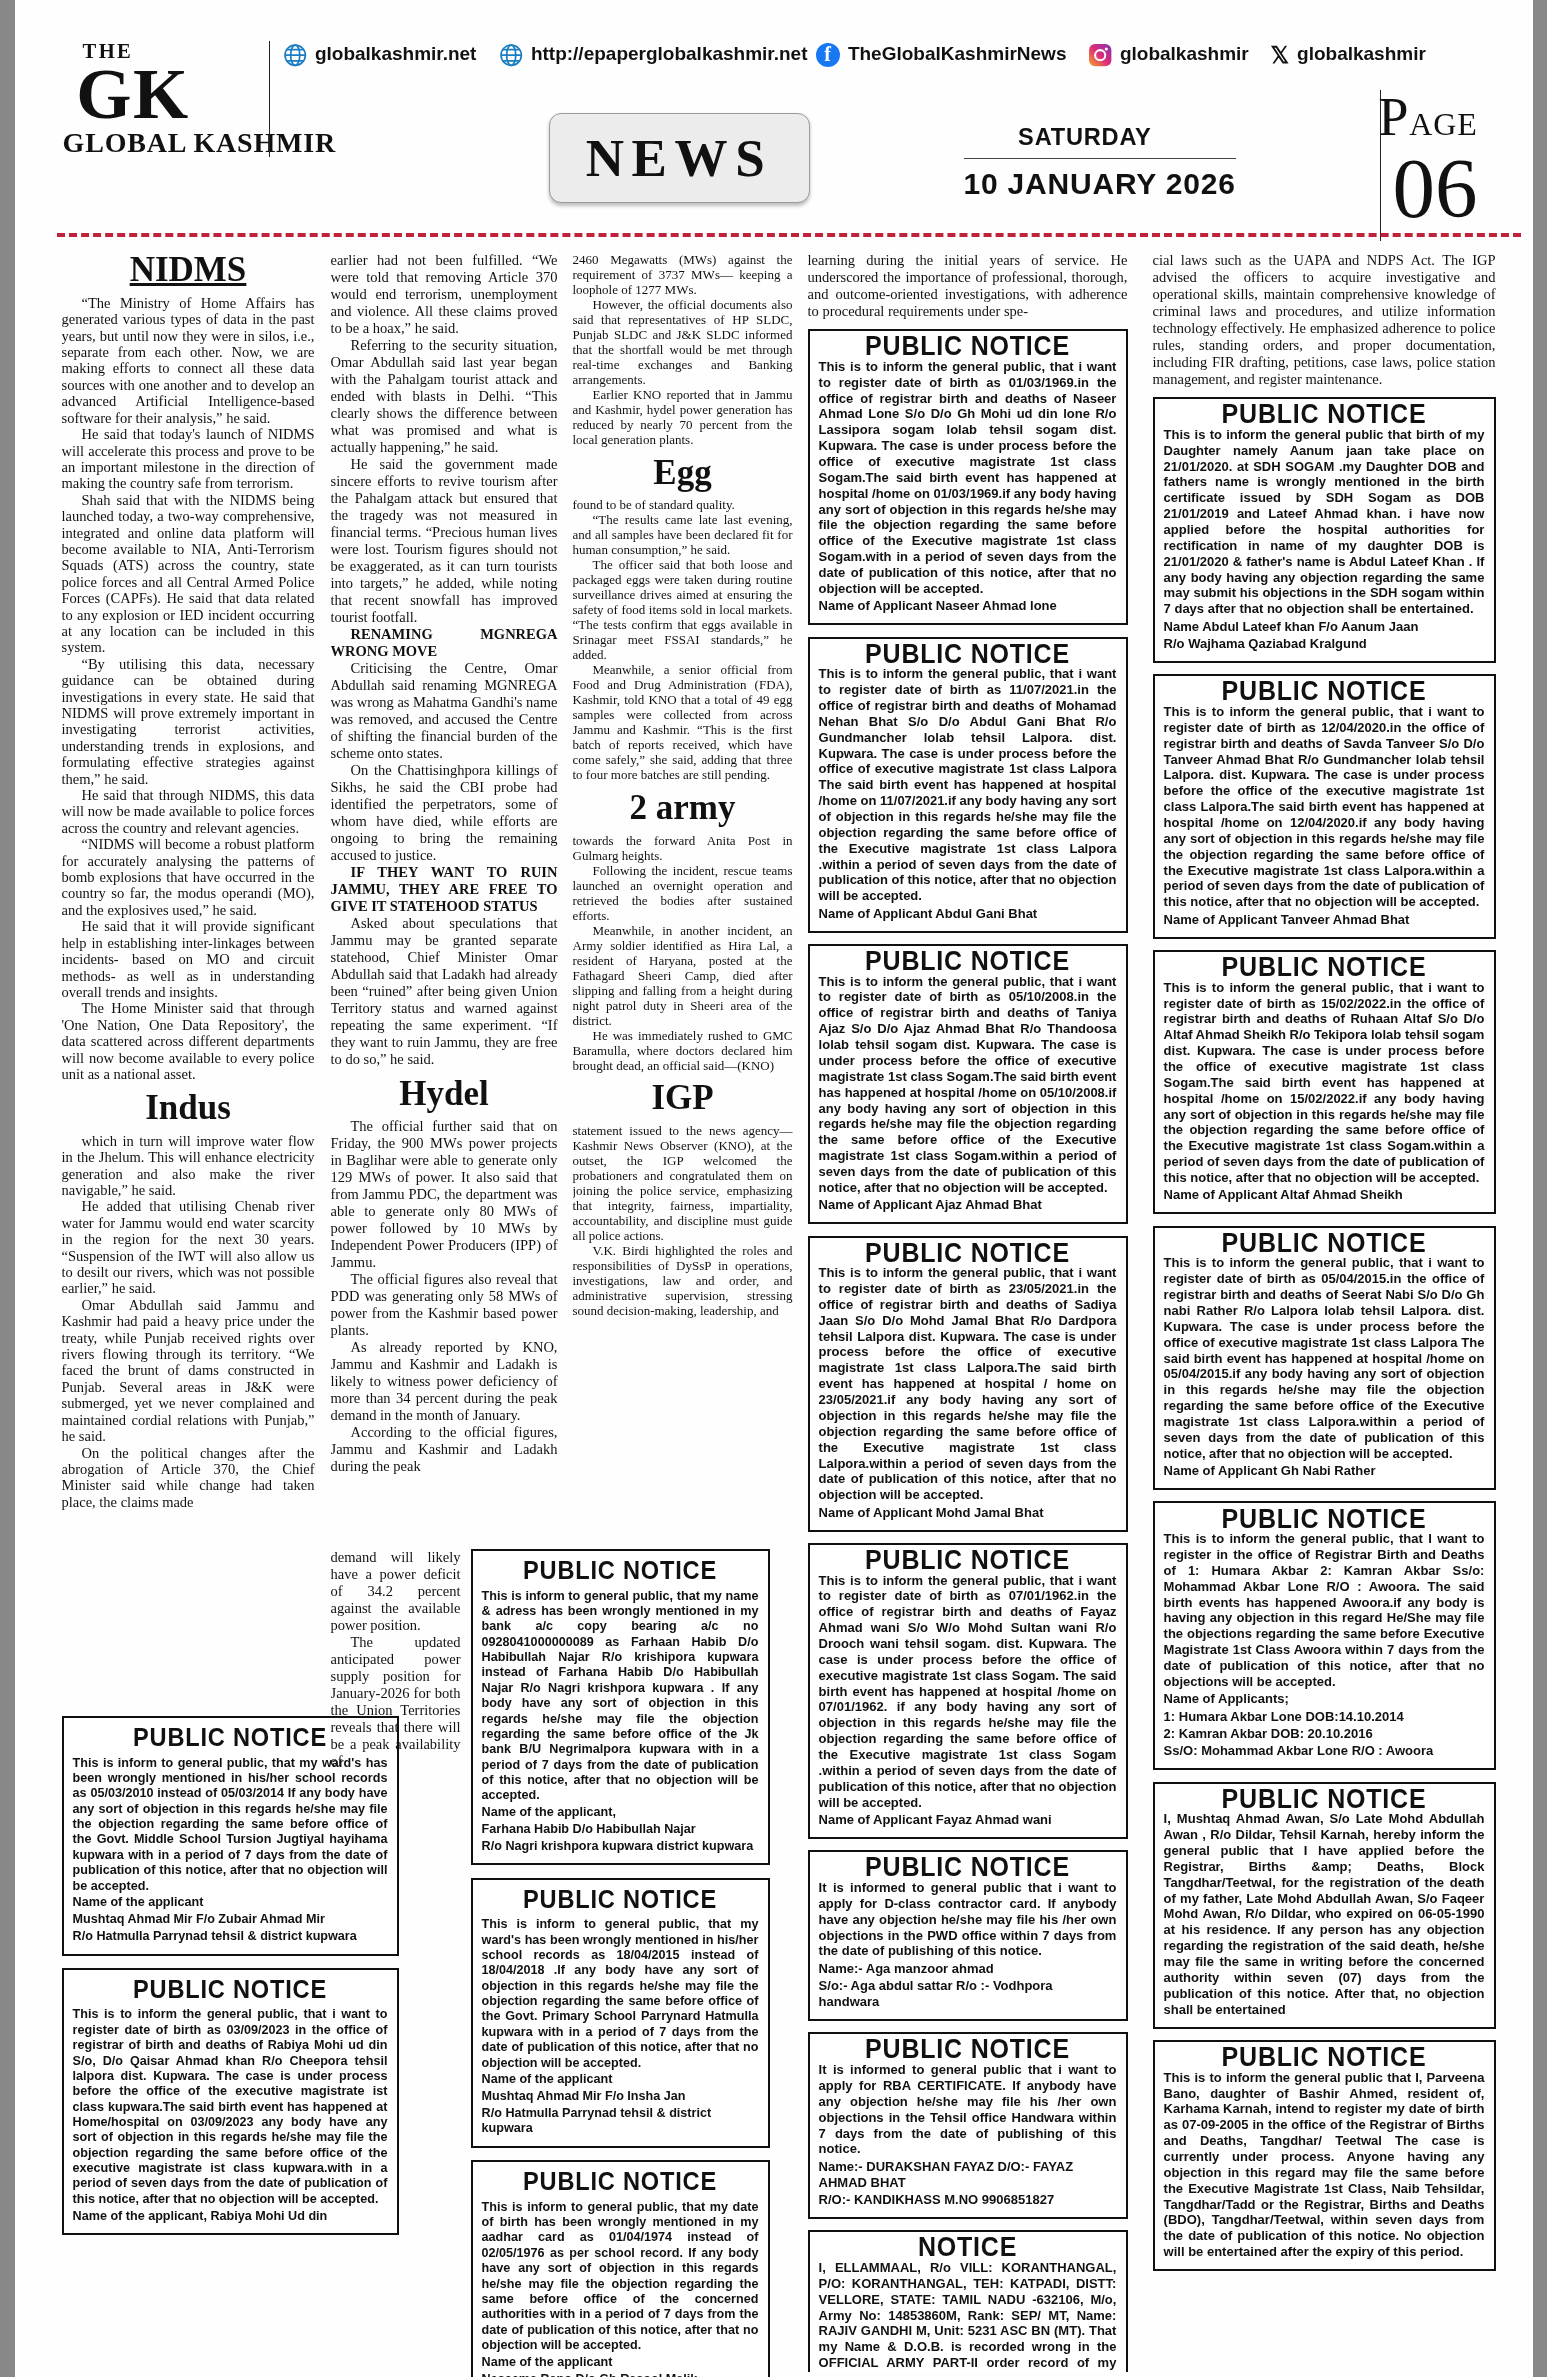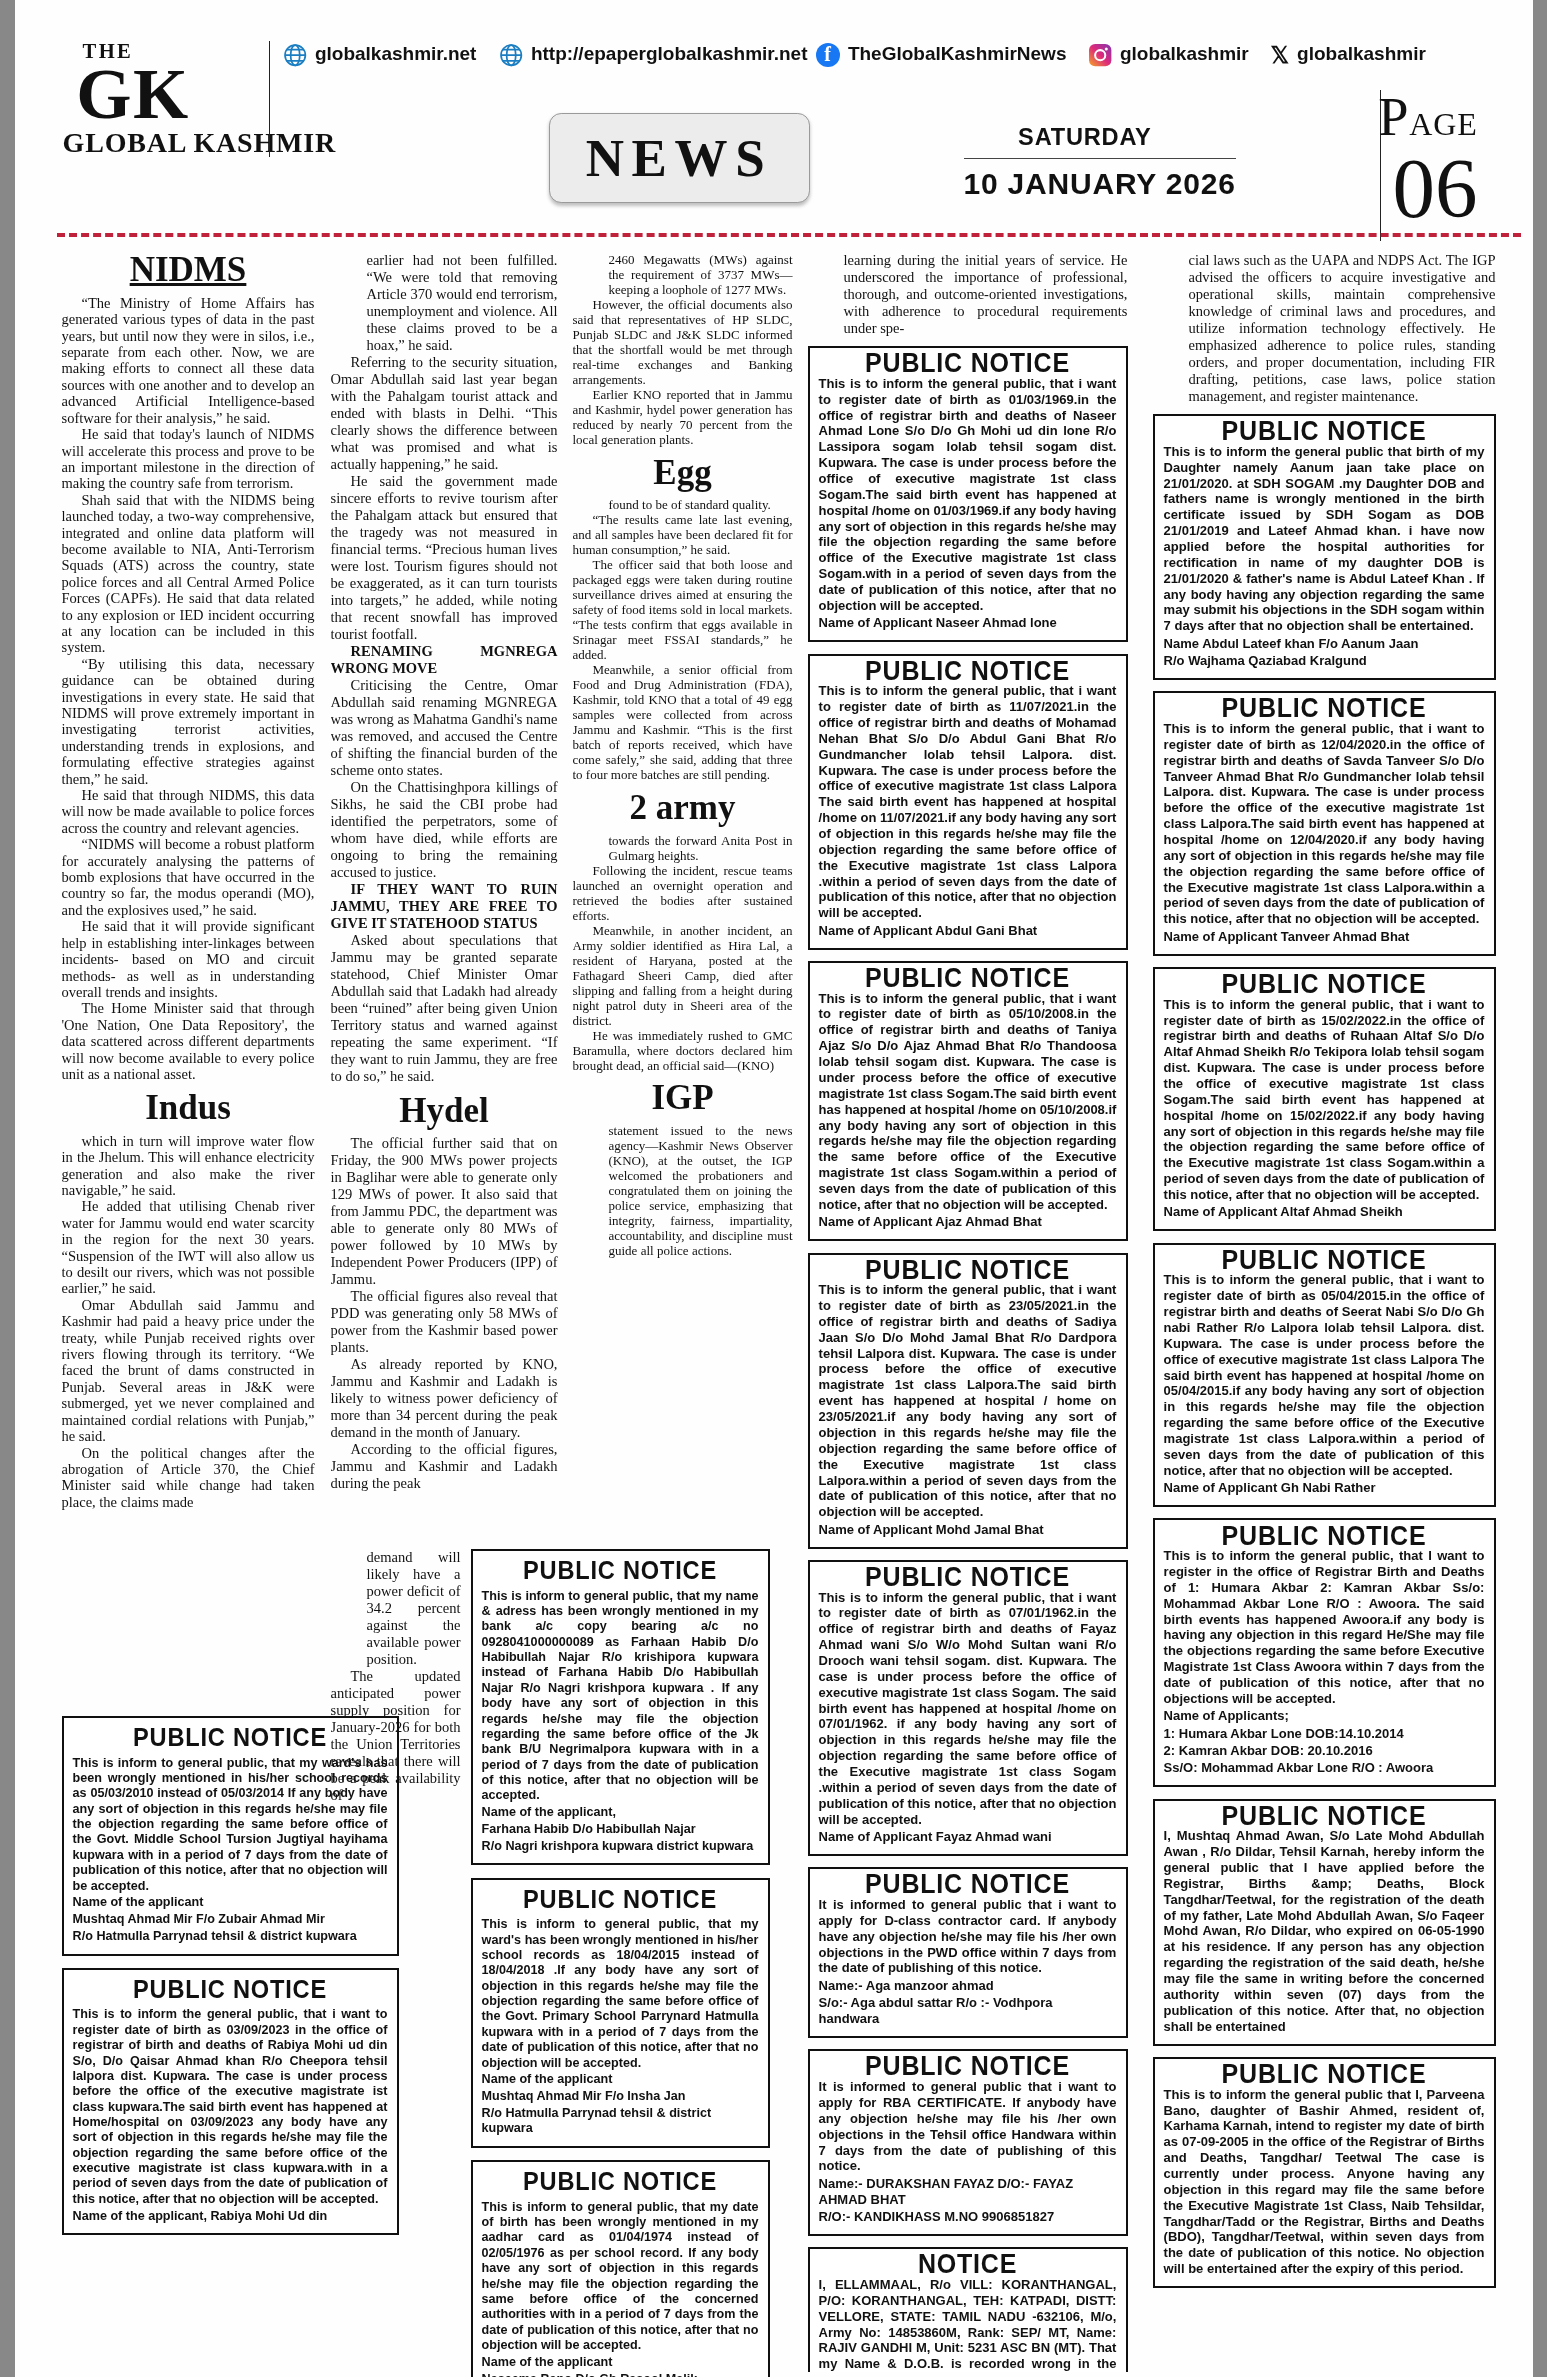--- a/index.html
+++ b/index.html
@@ -35,21 +35,21 @@
   .red-rule{position:absolute;left:42px;top:233px;width:1464px;border-top:4.6px dashed #c0223b;}
   
   .col{position:absolute;overflow:hidden;}
   .col1{left:47px;top:252px;width:253px;height:1461px;font-size:14.5px;line-height:16.4px;}
   .col2{left:316px;top:252px;width:227px;height:1296px;font-size:14.5px;line-height:17px;}
   .col3{left:558px;top:252px;width:220px;height:1296px;font-size:13px;line-height:15px;}
   .col4{left:793px;top:252px;width:320px;height:2120px;font-size:14.5px;line-height:17px;}
   .col5{left:1138px;top:252px;width:343px;height:2120px;font-size:14.5px;line-height:17px;}
   .wrap-strip{position:absolute;left:316px;top:1549px;width:130px;font-size:14.5px;line-height:17px;overflow:hidden;height:252px;}
   .para{margin:0;text-indent:20px;text-align:justify;}
-  .para.noindent{text-indent:0;margin-left:36px;}
+  .para.noindent{text-indent:0;}
   .subhead{margin:0;font-weight:bold;text-indent:20px;text-align:justify;}
   .headline{font-weight:bold;text-align:center;font-size:35px;line-height:1.05;margin:7.6px 0 6.1px;}
   .headline.first{margin-top:0;text-decoration:underline;}
   
   .stack{position:absolute;display:flex;flex-direction:column;gap:12.2px;}
   .left-stack{left:47px;top:1716px;width:337px;}
   .mid-stack{left:456px;top:1549px;width:299px;}
   .inner-stack{position:static;display:flex;flex-direction:column;gap:11.4px;margin-top:9.1px;}
   .notice{border:2.3px solid #101010;padding:4.6px 9.1px 9.1px;background:#fff;
           font-family:"Liberation Sans",sans-serif;}
@@ -224,20 +224,21 @@
     <p class="para">“The results came late last evening, and all samples have been declared fit for human consumption,” he said.</p>
     <p class="para">The officer said that both loose and packaged eggs were taken during routine surveillance drives aimed at ensuring the safety of food items sold in local markets. “The tests confirm that eggs available in Srinagar meet FSSAI standards,” he added.</p>
     <p class="para">Meanwhile, a senior official from Food and Drug Administration (FDA), Kashmir, told KNO that a total of 49 egg samples were collected from across Jammu and Kashmir. “This is the first batch of reports received, which have come safely,” she said, adding that three to four more batches are still pending.</p>
     <h1 class="headline">2 army</h1>
     <p class="para noindent">towards the forward Anita Post in Gulmarg heights.</p>
     <p class="para">Following the incident, rescue teams launched an overnight operation and retrieved the bodies after sustained efforts.</p>
     <p class="para">Meanwhile, in another incident, an Army soldier identified as Hira Lal, a resident of Haryana, posted at the Fathagard Sheeri Camp, died after slipping and falling from a height during night patrol duty in Sheeri area of the district.</p>
     <p class="para">He was immediately rushed to GMC Baramulla, where doctors declared him brought dead, an official said—(KNO)</p>
     <h1 class="headline">IGP</h1>
     <p class="para noindent">statement issued to the news agency—Kashmir News Observer (KNO), at the outset, the IGP welcomed the probationers and congratulated them on joining the police service, emphasizing that integrity, fairness, impartiality, accountability, and discipline must guide all police actions.</p>
+    <p class="para">V.K. Birdi highlighted the roles and responsibilities of DySsP in operations, investigations, law and order, and administrative supervision, stressing sound decision-making, leadership, and</p>
   </section>
 
   <section class="col col4">
     <p class="para noindent">learning during the initial years of service. He underscored the importance of professional, thorough, and outcome-oriented investigations, with adherence to procedural requirements under spe-</p>
     <div class="inner-stack">
         <section class="notice">
           <h3 class="notice-title">PUBLIC NOTICE</h3>
           <p class="notice-body">This is to inform the general public, that i want to register date of birth as 01/03/1969.in the office of registrar birth and deaths of Naseer Ahmad Lone S/o D/o Gh Mohi ud din lone R/o Lassipora sogam lolab tehsil sogam dist. Kupwara. The case is under process before the office of executive magistrate 1st class Sogam.The said birth event has happened at hospital /home on 01/03/1969.if any body having any sort of objection in this regards he/she may file the objection regarding the same before office of the Executive magistrate 1st class Sogam.with in a period of seven days from the date of publication of this notice, after that no objection will be accepted.</p>
           <p class="notice-footer">Name of Applicant  Naseer Ahmad lone</p>
         </section>

